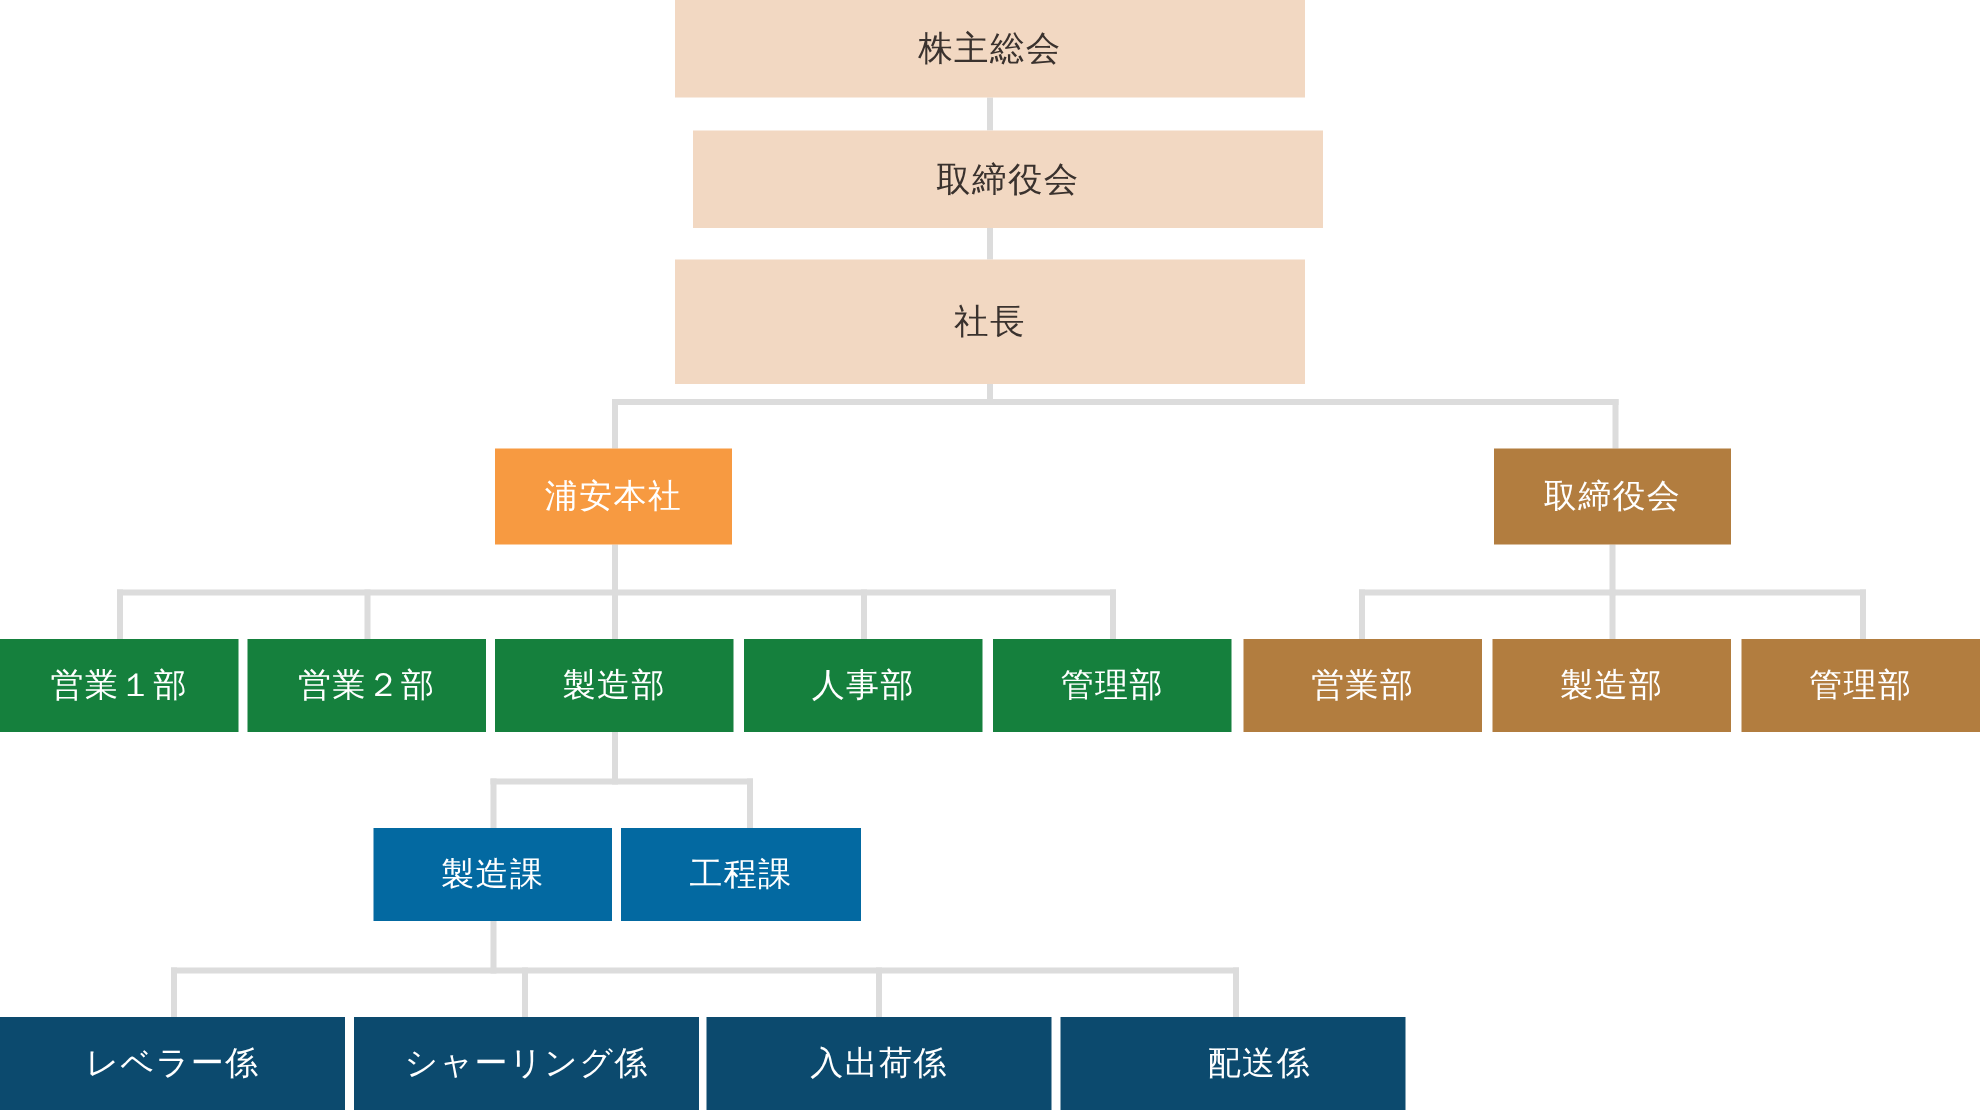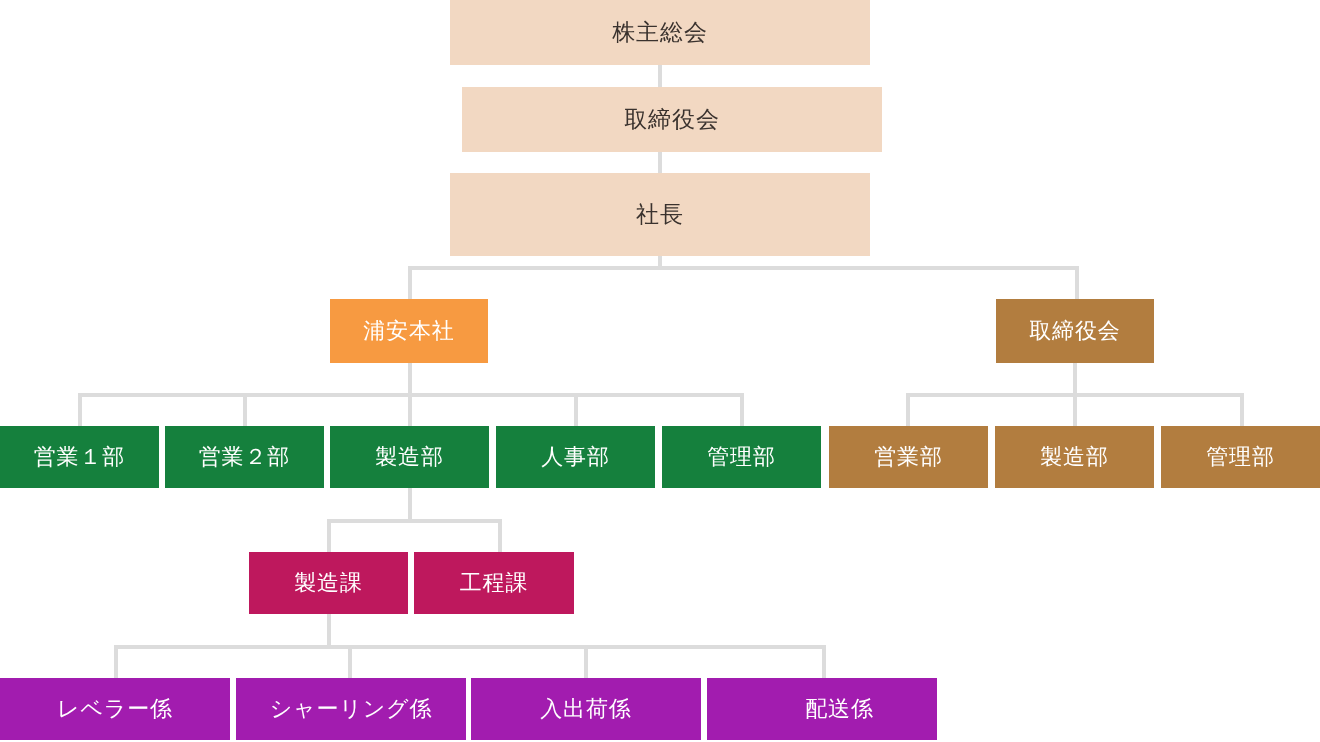--- a/index.html
+++ b/index.html
@@ -53,26 +53,26 @@
     background: #15803d;
     color: #ffffff;
     font-size: 22px;
   }
   .tier-dept-alt {
     background: #b27d3f;
     color: #ffffff;
     font-size: 22px;
   }
   .tier-section {
-    background: #be185d;
+    background: #0369a1;
     color: #ffffff;
     font-size: 22px;
   }
   .tier-team {
-    background: #a21caf;
+    background: #0c4a6e;
     color: #ffffff;
     font-size: 22px;
   }
   
   .conn {
     position: absolute;
     background: #dcdcdc;
     z-index: 1;
   }
   .conn-v { width: 4px; }

